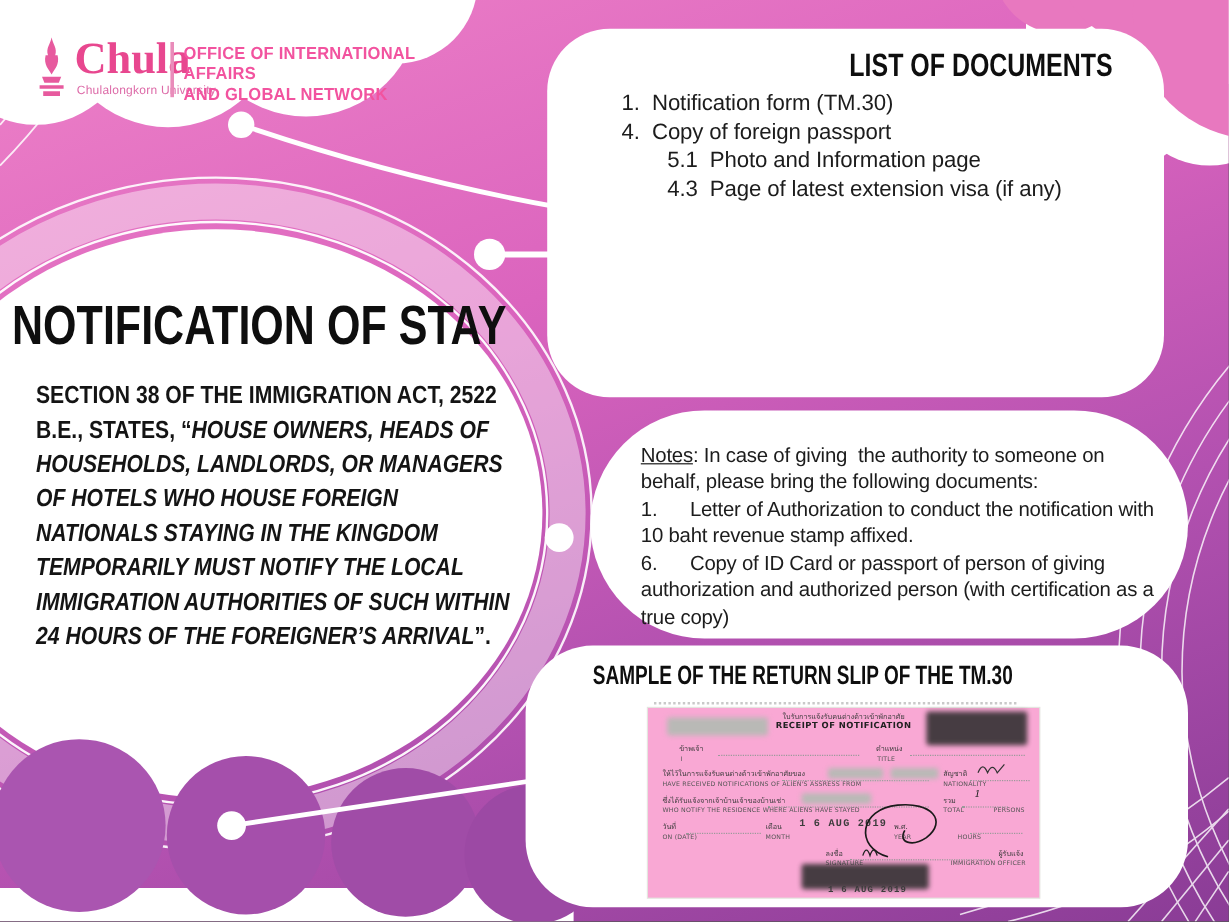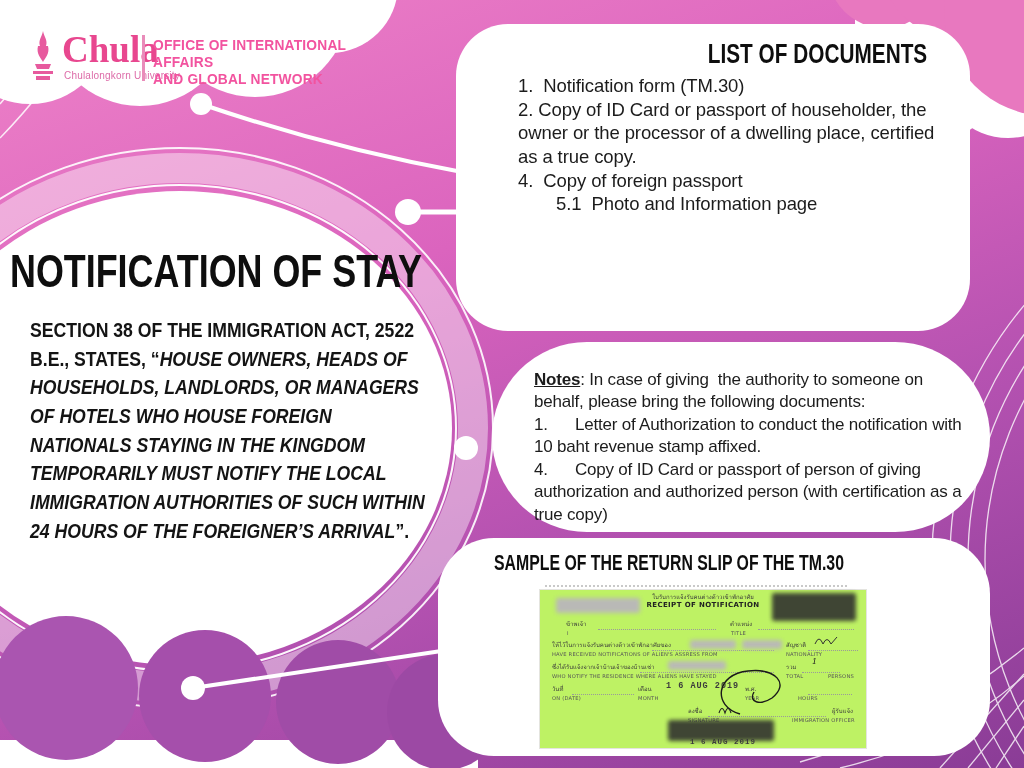--- a/index.html
+++ b/index.html
@@ -25,26 +25,26 @@
   .p-docs{left:456px;top:24px;width:514px;height:307px;border-radius:52px;}
   .p-notes{left:492px;top:342px;width:498px;height:190px;border-radius:96px;}
   .p-sample{left:438px;top:538px;width:552px;height:218px;border-radius:56px;}
   .docs-title-wrap{margin:15px 10px 4px 70px;text-align:right;}
   .cond-h{display:inline-block;font-weight:bold;color:#0e0e0e;white-space:nowrap;}
   .docs-title{font-size:27px;transform:scaleX(.77);transform-origin:center;}
   .docs-list{margin:2px 34px 0 62px;font-size:18.5px;line-height:1.28;color:#1c1c1c;letter-spacing:-.1px;}
   .doc-item{white-space:pre-wrap;}
   .doc-item.sub{margin-left:38px;}
   .notes-body{margin:27px 20px 0 42px;font-size:17px;line-height:1.32;color:#1c1c1c;letter-spacing:-.2px;}
-  .notes-label{font-weight:bold;text-decoration:underline;}
+  .notes-label{font-weight:normal;text-decoration:underline;}
   .notes-item,.notes-intro{white-space:pre-wrap;}
   .sample-title{position:absolute;left:56px;top:12px;font-size:22px;transform:scaleX(.72);transform-origin:0 0;}
   .sample-sep{position:absolute;left:107px;top:47px;width:302px;border-top:2px dotted #c9c9c9;}
   
-  .receipt{position:absolute;left:102px;top:52px;width:326px;height:158px;background:#bef264;box-shadow:0 0 0 1px #e4e4df;font-family:"DejaVu Sans",sans-serif;}
+  .receipt{position:absolute;left:102px;top:52px;width:326px;height:158px;background:#f9a8d4;box-shadow:0 0 0 1px #e4e4df;font-family:"DejaVu Sans",sans-serif;}
   .rc{position:absolute;white-space:nowrap;}
   .rc.cth{left:0;width:100%;text-align:center;}
   .th{font-size:6px;color:#3a3a3a;}
   .en{font-size:5.2px;color:#555;letter-spacing:.2px;}
   .ttl{font-size:7px;font-weight:bold;color:#222;letter-spacing:.4px;}
   .dotl{position:absolute;border-bottom:1px dotted #9a9a9a;height:1px;}
   .redact{position:absolute;background:#b9b9b6;filter:blur(2px);border-radius:2px;}
   .redact.dark{background:#2e2e2e;opacity:.88;}
   .stampdate{position:absolute;font-family:"Liberation Mono",monospace;font-weight:bold;color:#3c3c3c;letter-spacing:1px;}
   .hw1{position:absolute;font-family:"DejaVu Serif",serif;font-style:italic;font-size:8px;color:#222;}
@@ -133,31 +133,31 @@
 AND GLOBAL NETWORK</div>
   </div>
 
   <div class="disc-title">NOTIFICATION OF STAY</div>
   <div class="disc-body"><span>SECTION 38 OF THE IMMIGRATION ACT, 2522 B.E., STATES, “</span><span class="q">HOUSE OWNERS, HEADS OF HOUSEHOLDS, LANDLORDS, OR MANAGERS OF HOTELS WHO HOUSE FOREIGN NATIONALS STAYING IN THE KINGDOM TEMPORARILY MUST NOTIFY THE LOCAL IMMIGRATION AUTHORITIES OF SUCH WITHIN 24 HOURS OF THE FOREIGNER’S ARRIVAL</span><span>”.</span></div>
 
   <div class="panel p-docs">
     <div class="docs-title-wrap"><span class="cond-h docs-title">LIST OF DOCUMENTS</span></div>
     <div class="docs-list">
       <div class="doc-item">1.  Notification form (TM.30)</div>
-      <div class="doc-item">2. Copy of ID Card or passport of householder, the owner or the processor of a dwelling place, certified as a true copy.</div>
       <div class="doc-item">4.  Copy of foreign passport</div>
       <div class="doc-item sub">5.1  Photo and Information page</div>
+      <div class="doc-item sub">4.3  Page of latest extension visa (if any)</div>
     </div>
   </div>
 
   <div class="panel p-notes">
     <div class="notes-body">
       <span class="notes-label">Notes</span><span class="notes-intro">: In case of giving  the authority to someone on behalf, please bring the following documents:</span>
       <div class="notes-item">1.      Letter of Authorization to conduct the notification with 10 baht revenue stamp affixed.</div>
-      <div class="notes-item">4.      Copy of ID Card or passport of person of giving authorization and authorized person (with certification as a true copy)</div>
+      <div class="notes-item">6.      Copy of ID Card or passport of person of giving authorization and authorized person (with certification as a true copy)</div>
     </div>
   </div>
 
   <div class="panel p-sample">
     <span class="cond-h sample-title">SAMPLE OF THE RETURN SLIP OF THE TM.30</span>
     <div class="sample-sep"></div>
 
     <div class="receipt">
       <div class="redact" style="left:16px;top:8px;width:84px;height:15px"></div>
       <div class="redact dark" style="left:232px;top:3px;width:84px;height:28px"></div>

